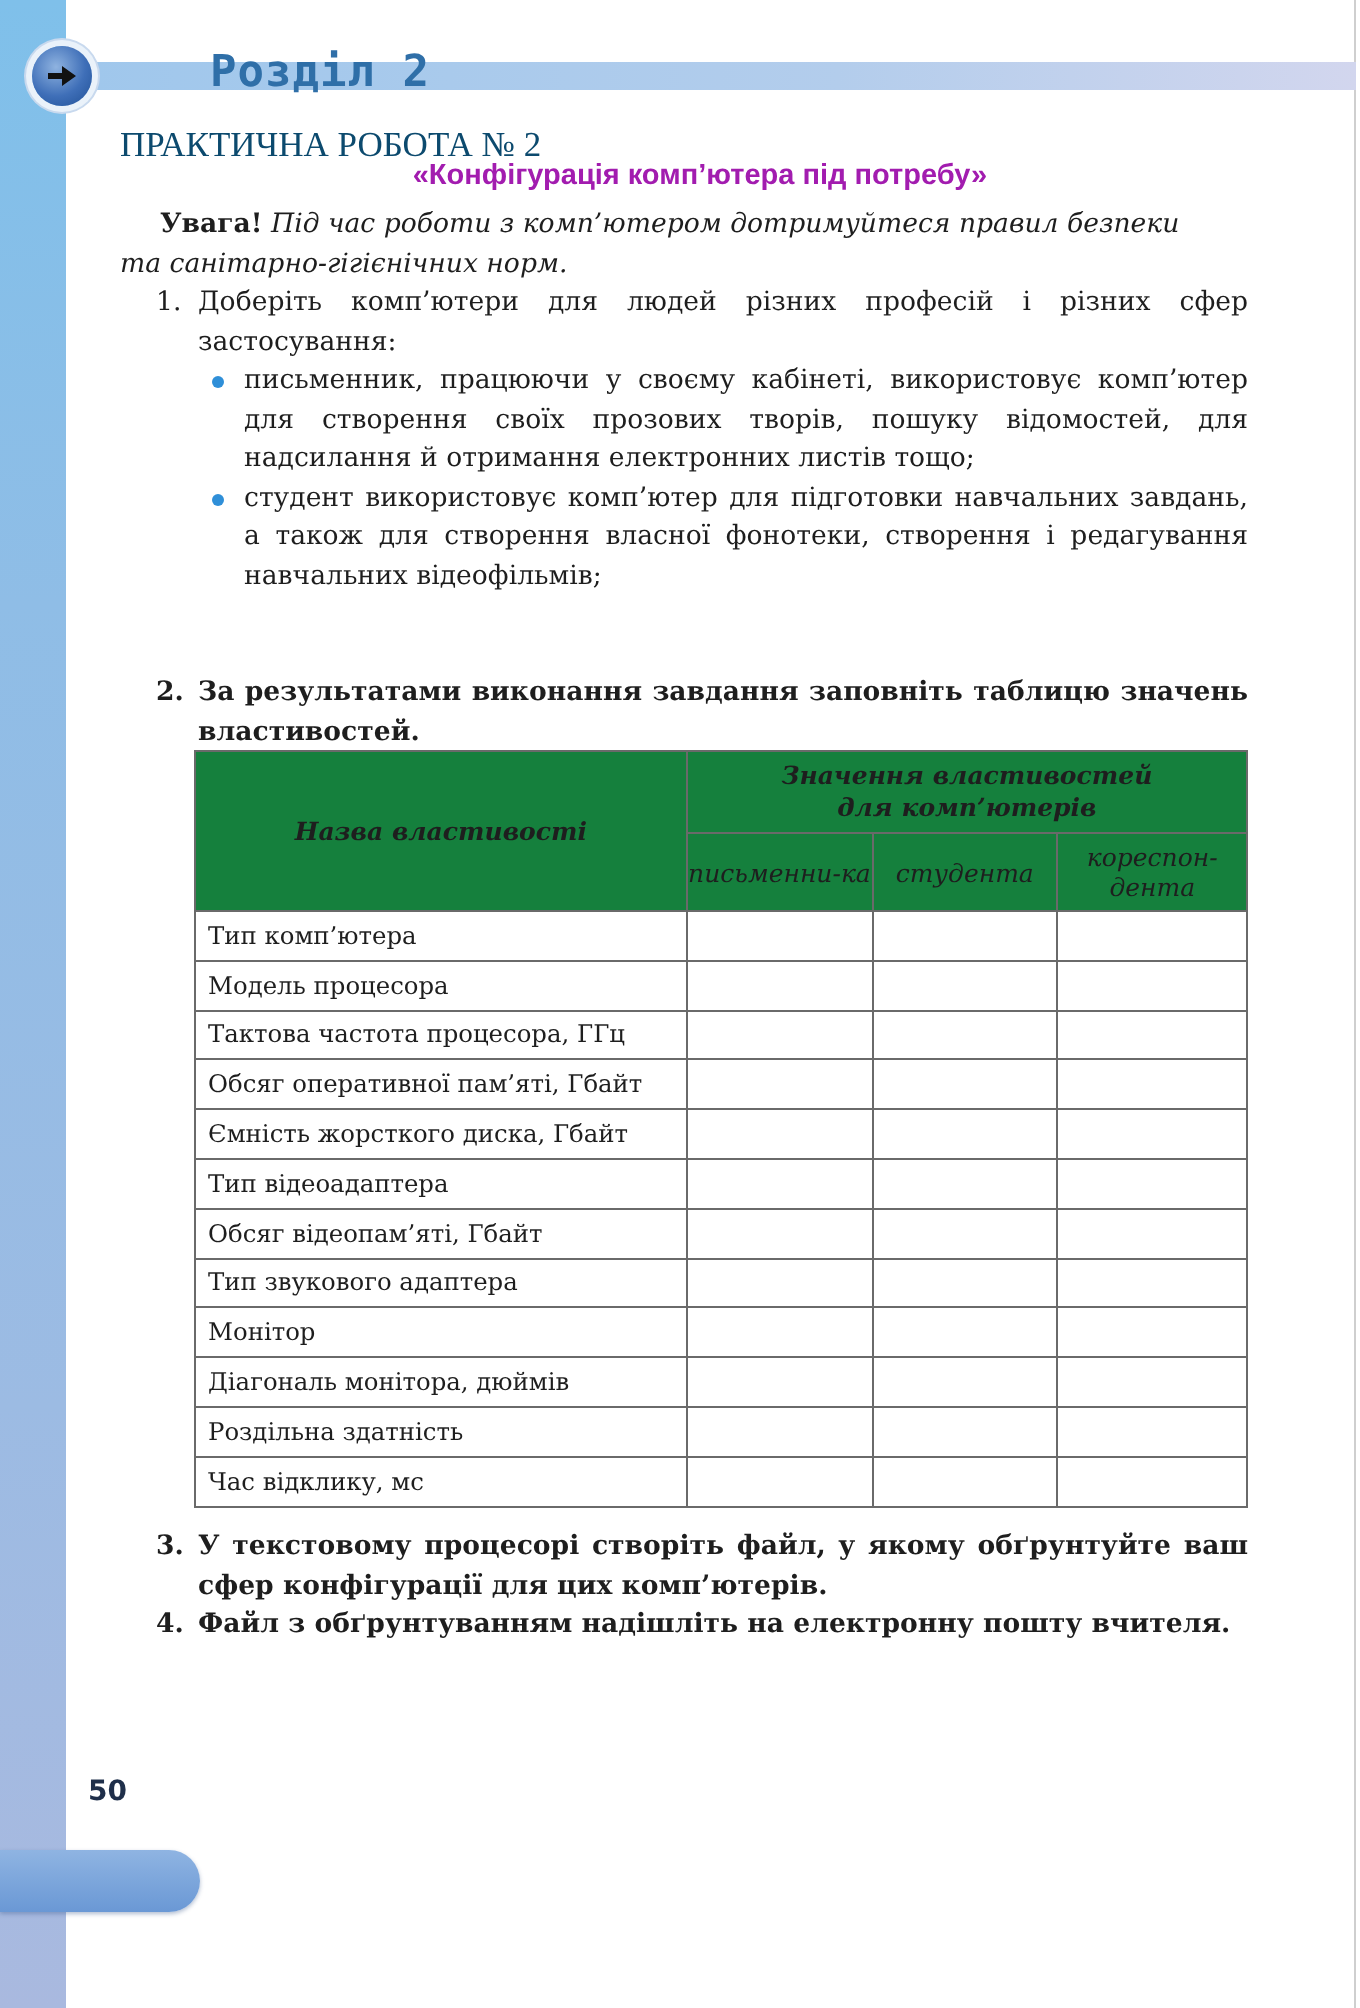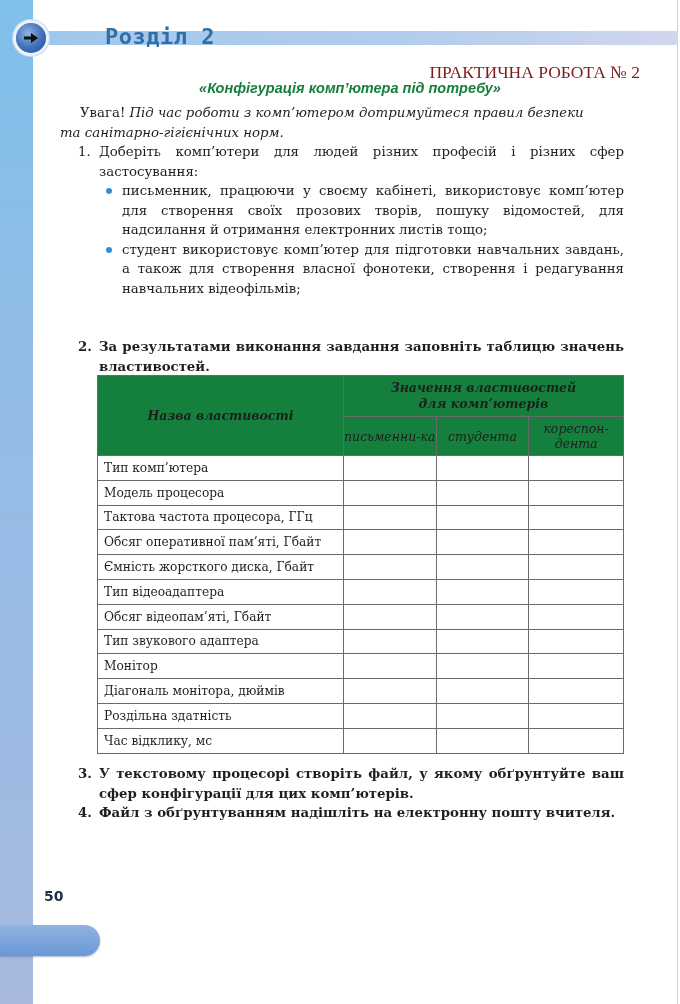--- a/index.html
+++ b/index.html
@@ -26,35 +26,35 @@
     box-shadow: 0 0 0 3px #eaf2fa, 0 0 0 4px #c8d9ee;
     display: flex; align-items: center; justify-content: center;
   }
   .chapter-icon svg { width: 16px; height: 12px; }
   .chapter-title {
     position: absolute; left: 61px; top: 24px;
     font-family: "DejaVu Sans Mono", monospace; font-weight: bold; font-size: 22px;
     color: #2f6fa8; letter-spacing: 0.5px; margin-left: 44px;
   }
   .work-title {
-    position: absolute; left: 60px; width: 580px; top: 62px; text-align: right;
-    font-family: "Liberation Serif", serif; font-size: 17.5px; color: #7f1d1d;
+    position: absolute; left: 60px; width: 580px; top: 62px; text-align: left;
+    font-family: "Liberation Serif", serif; font-size: 17.5px; color: #0c4a6e;
   }
   .work-subtitle {
     position: absolute; left: 60px; width: 580px; top: 80px; text-align: center;
-    font-family: "Liberation Sans", sans-serif; font-weight: bold; font-size: 14.5px; color: #15803d; font-style: italic;
+    font-family: "Liberation Sans", sans-serif; font-weight: bold; font-size: 14.5px; color: #a21caf;
   }
   .text {
     font-family: "DejaVu Serif", serif; font-size: 13.3px; line-height: 19.5px;
     text-align: justify;
   }
   .warning {
     position: absolute; left: 80px; top: 103px; width: 542px;
   }
-  .warning b { font-weight: normal; font-style: normal; }
+  .warning b { font-weight: bold; font-style: normal; }
   .warning i { font-style: italic; }
   .warning .line2 { margin-left: -20px; }
   .task {
     position: absolute; left: 78px; width: 546px;
   }
   .task .num { position: absolute; left: 0; top: 0; }
   .task .body { margin-left: 21px; }
   .bullets { margin: 0; padding: 0; list-style: none; }
   .bullets li { position: relative; padding-left: 23px; }
   .bullets li .dot {

